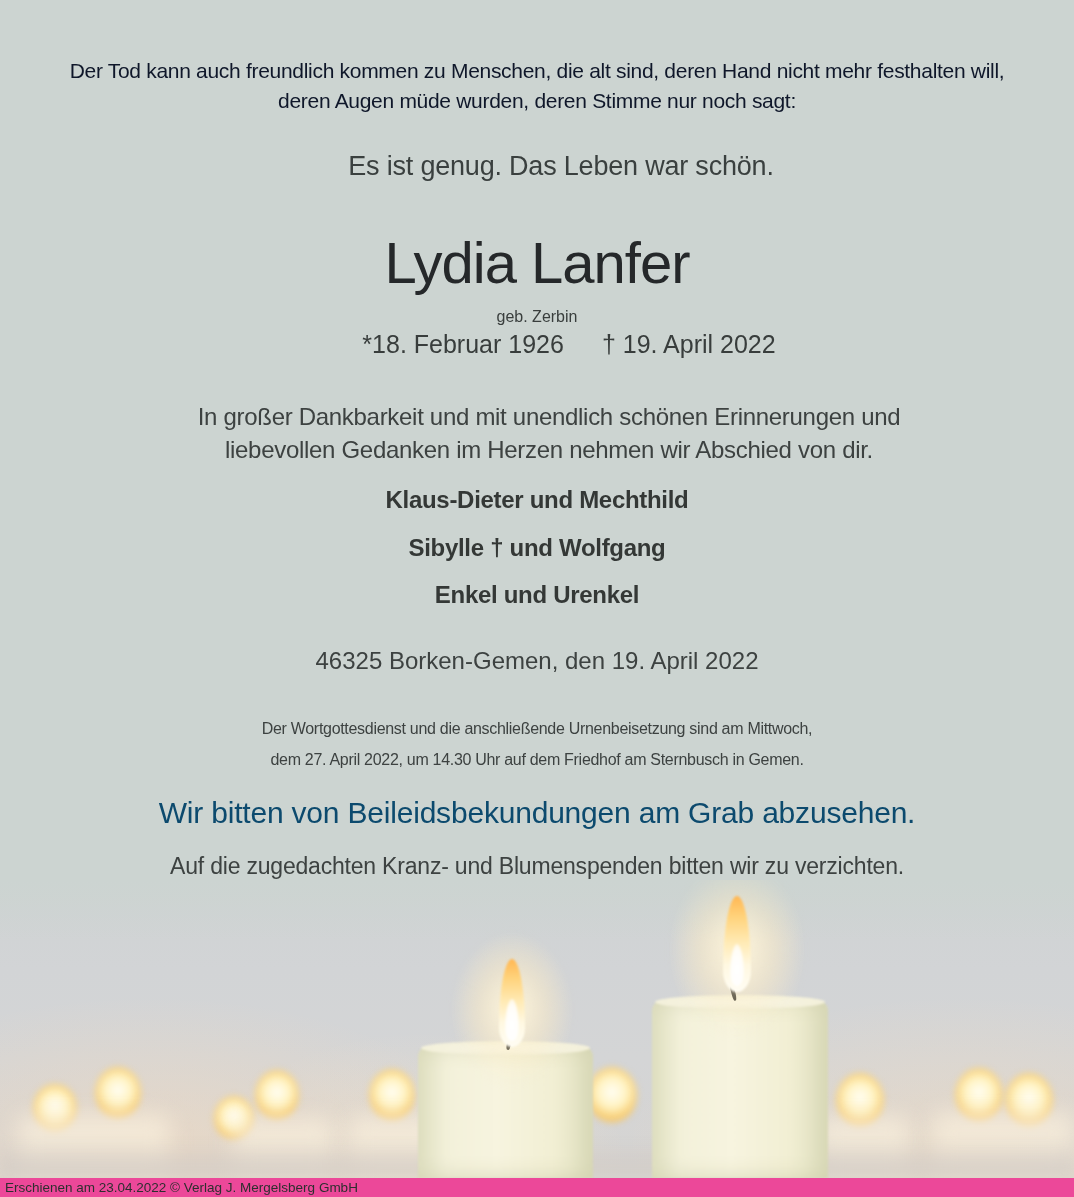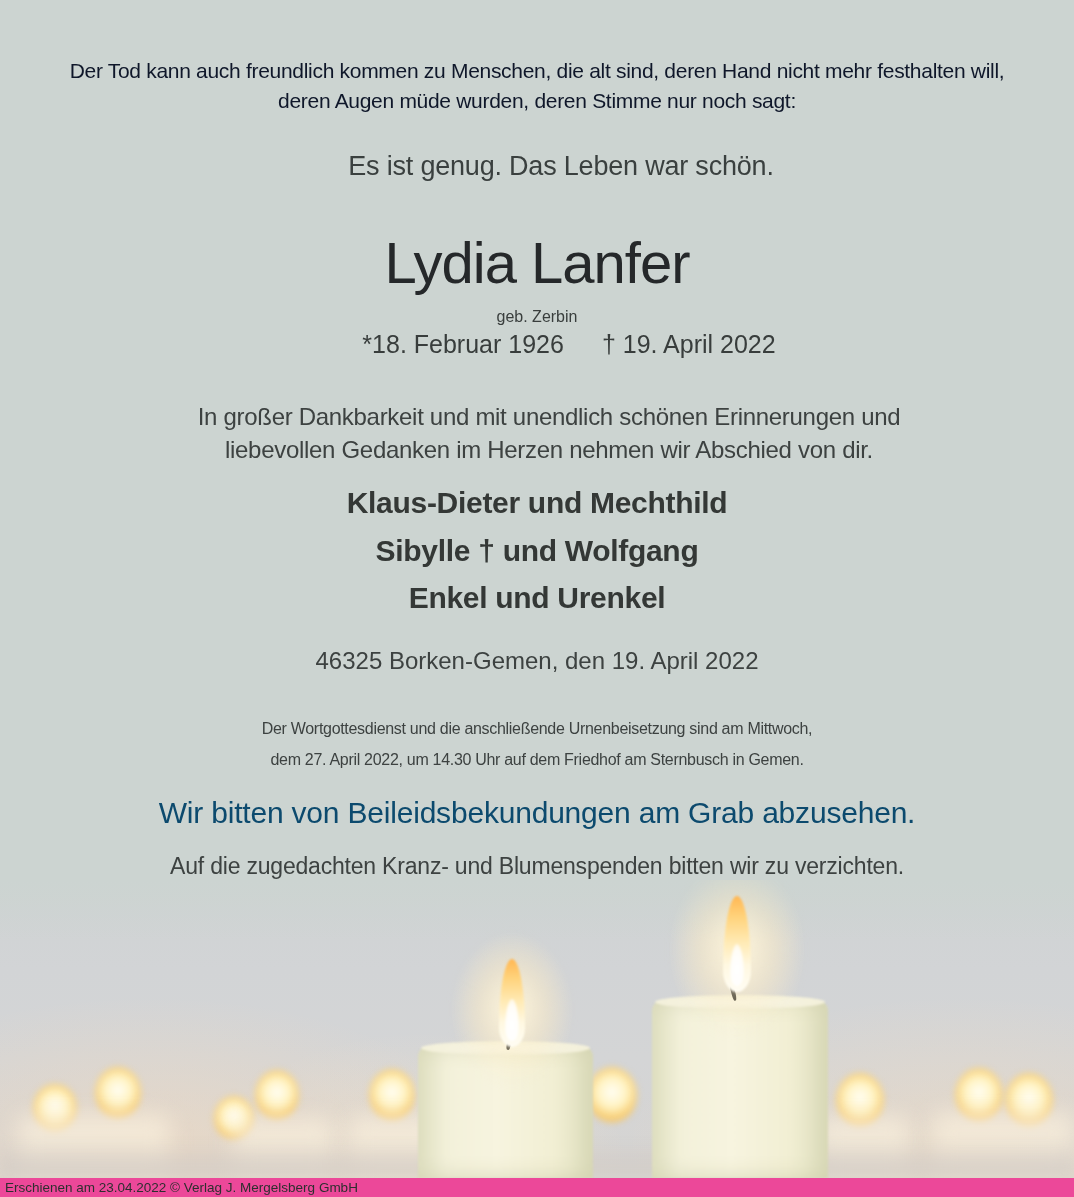--- a/index.html
+++ b/index.html
@@ -19,21 +19,21 @@
     text-align: center;
     white-space: nowrap;
   }
   .intro { top: 56px; font-size: 21px; line-height: 30px; letter-spacing: -0.3px; color: #0f172a; }
   .quote { top: 151px; font-size: 27px; letter-spacing: -0.2px; color: #3a403f; padding-left: 24px; }
   .name  { top: 228px; font-size: 58px; line-height: 70px; letter-spacing: -1px; color: #25282a; }
   .maiden { top: 308px; font-size: 16px; color: #393e3d; }
   .dates { top: 330px; font-size: 25px; color: #383d3c; padding-left: 32px; }
   .dates .death-part { margin-left: 38px; }
   .thanks { top: 400px; font-size: 24px; line-height: 33px; letter-spacing: -0.3px; color: #3d4241; margin-left: 12px; }
-  .mourner { font-size: 30px; font-weight: 700; letter-spacing: -0.3px; color: #343836; text-align: center; }
+  .mourner { font-size: 24px; font-weight: 700; letter-spacing: -0.3px; color: #343836; text-align: center; }
   .m1 { top: 486px; } .m2 { top: 534px; } .m3 { top: 581px; }
   .place { top: 647px; font-size: 24px; color: #3d4241; }
   .service { top: 713px; font-size: 16px; line-height: 31px; letter-spacing: -0.3px; color: #3d4241; }
   .condolence { top: 796px; font-size: 30px; letter-spacing: -0.2px; color: #0c4a6e; }
   .flowers { top: 853px; font-size: 23px; letter-spacing: -0.2px; color: #3d4241; }
 
   
   .photo {
     position: absolute;
     left: 0; top: 880px;

